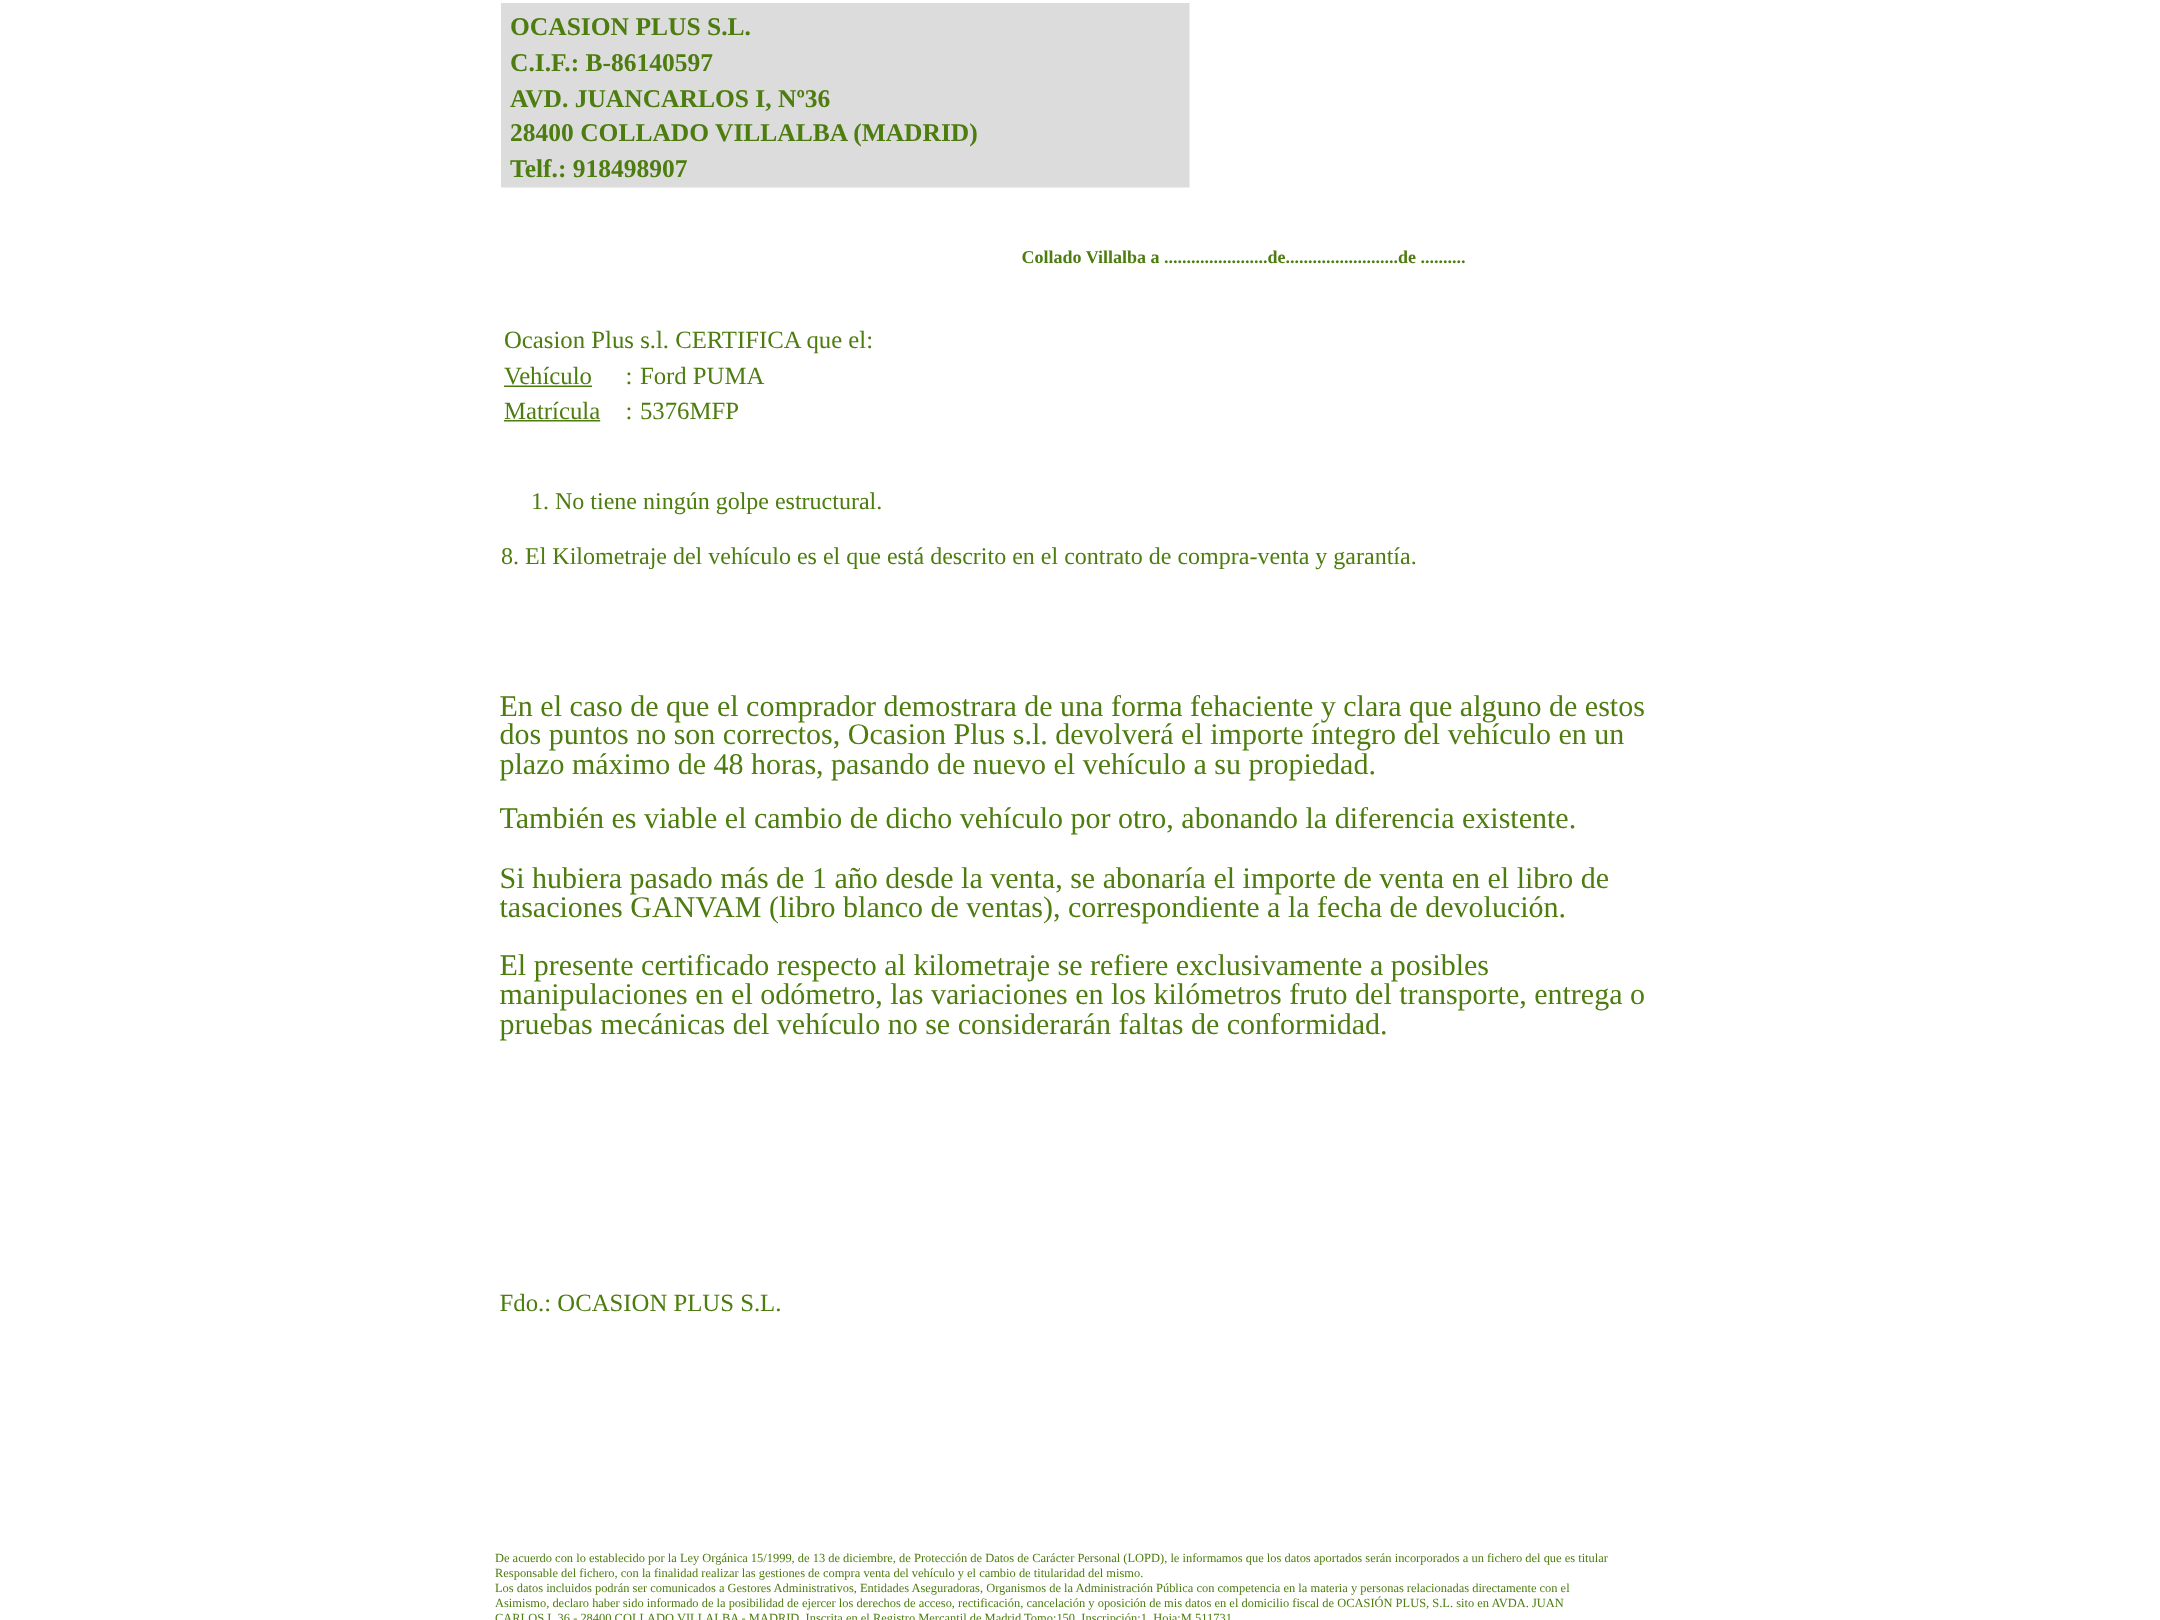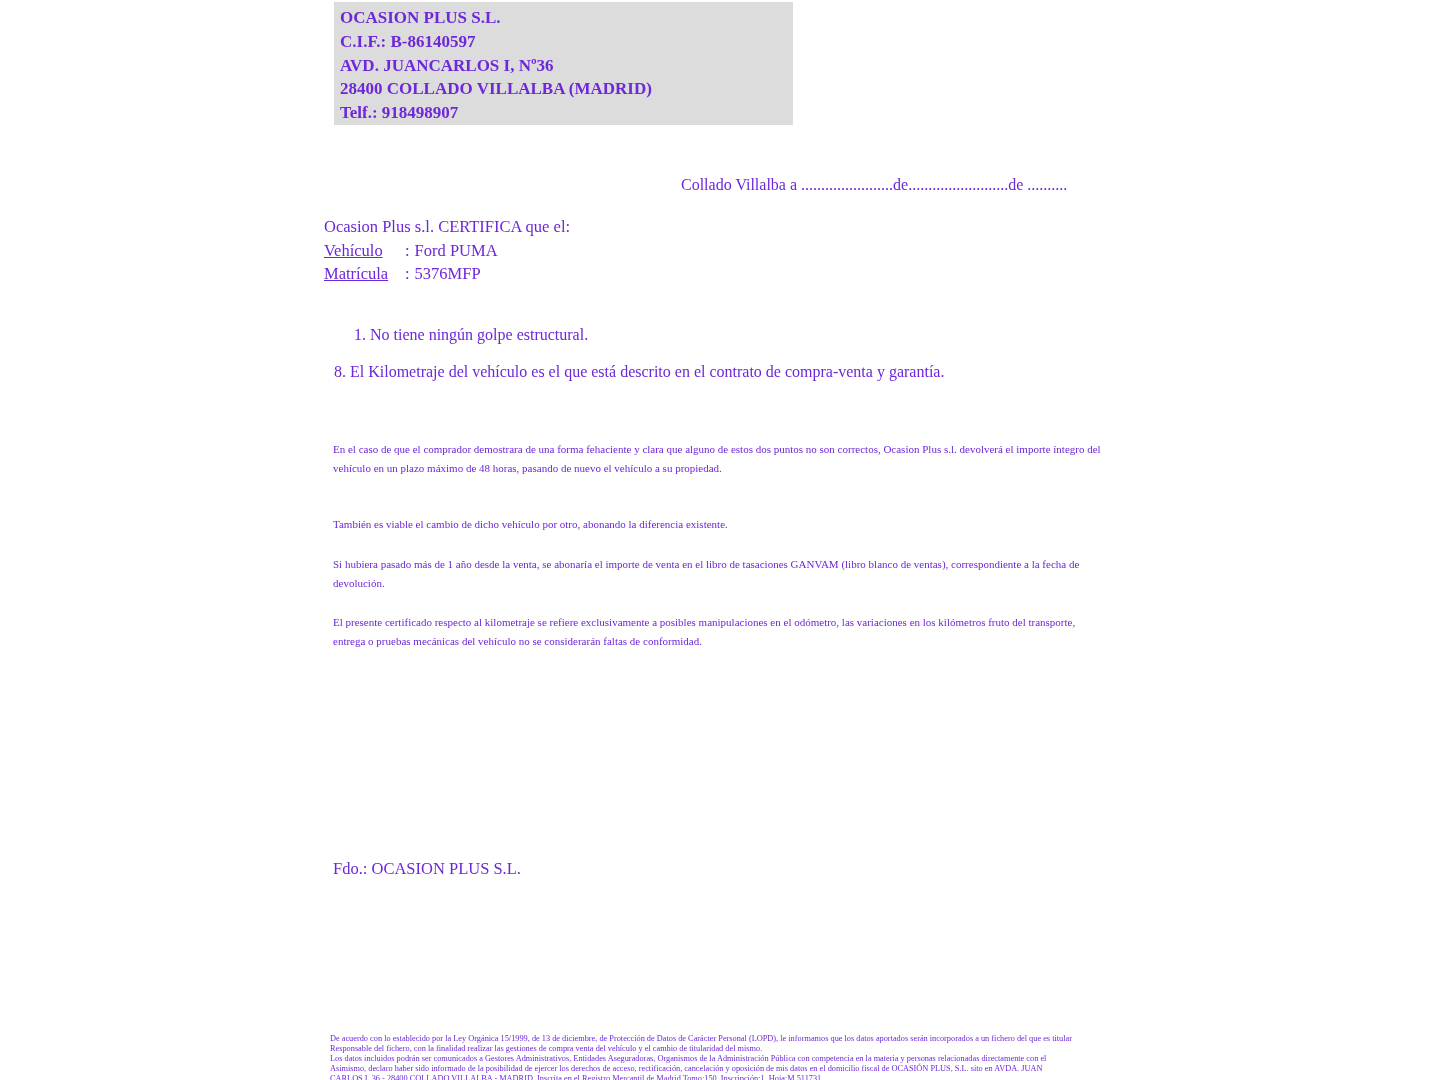--- a/index.html
+++ b/index.html
@@ -8,49 +8,50 @@
     background: #ffffff;
     width: 1440px;
     height: 1080px;
     overflow: hidden;
   }
   .doc {
     position: relative;
     width: 1256px;
     height: 1080px;
     font-family: "Liberation Serif", serif;
-    color: #6d28d9;
+    color: #4d7c0f;
     background: #ffffff;
   }
   
   .letterhead {
     position: absolute;
     left: 334px;
     top: 2px;
     width: 459px;
     height: 123px;
     box-sizing: border-box;
     padding: 4px 0 0 6px;
     font-weight: bold;
     font-size: 17px;
     line-height: 23.8px;
   }
   
   .date-line {
     position: absolute;
     left: 681px;
-    top: 175px;
-    font-size: 16px;
+    top: 161px;
+    font-size: 12px;
     line-height: 20px;
     white-space: nowrap;
+    font-weight: bold;
   }
   
   .cert-block {
     position: absolute;
-    left: 324px;
+    left: 336px;
     top: 215px;
     font-size: 16.5px;
     line-height: 23.6px;
   }
   .field-row .field-label {
     display: inline-block;
     width: 81px;
   }
   .underlined {
     text-decoration: underline;
@@ -66,22 +67,23 @@
     line-height: 19.4px;
     white-space: nowrap;
   }
   .point-1 { top: 325px; margin-left: 20px; }
   .point-2 { top: 362px; }
   
   .para {
     position: absolute;
     left: 333px;
     width: 772px;
-    font-size: 11px;
+    font-size: 20px;
     line-height: 19.4px;
+    margin-top: 22px;
   }
   .para-1 { top: 440px; }
   .para-2 { top: 515px; }
   .para-3 { top: 555px; }
   .para-4 { top: 613px; }
   
   .signature {
     position: absolute;
     left: 333px;
     top: 859px;

